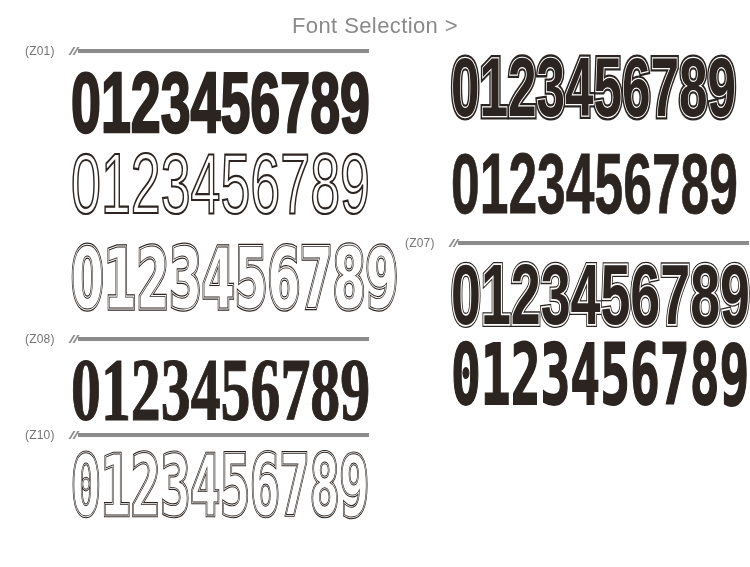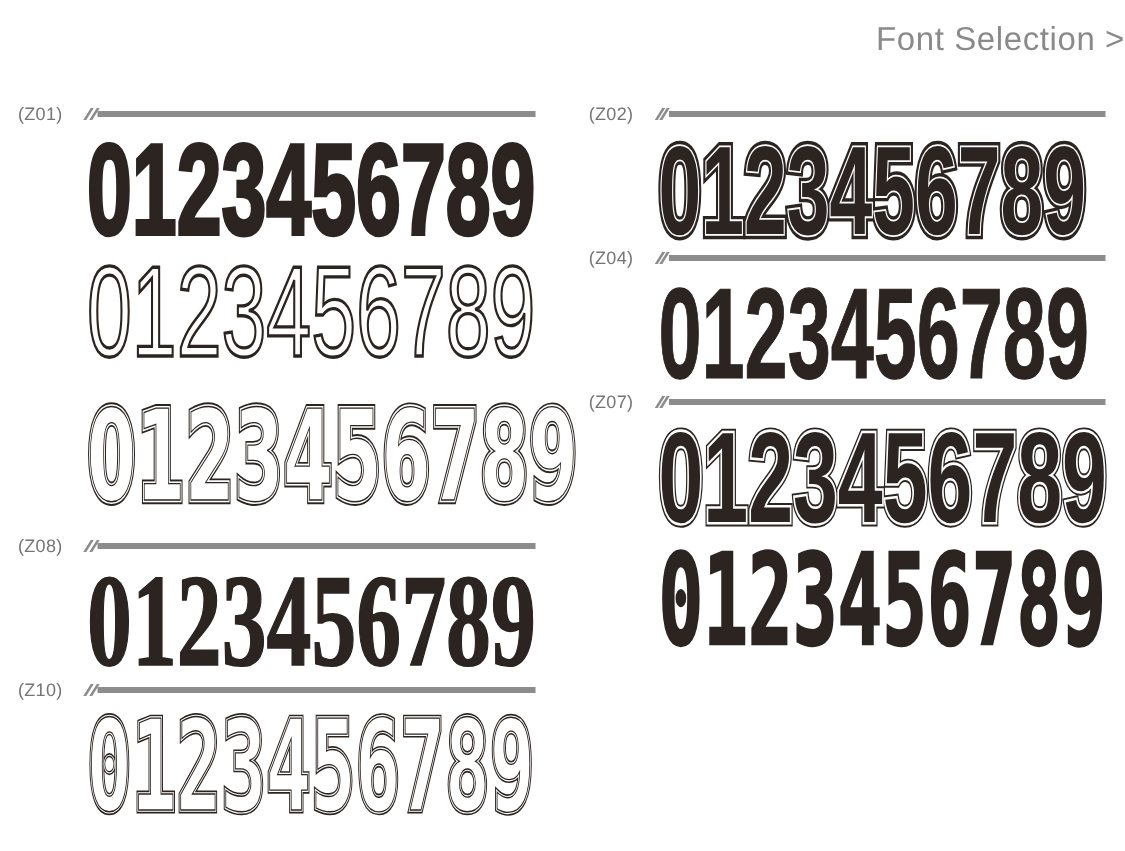--- a/index.html
+++ b/index.html
@@ -2,26 +2,26 @@
 <html><head>
 <meta charset="utf-8">
 <style>
   html,body{margin:0;padding:0;}
   body{
     width:750px;height:567px;background:#fff;overflow:hidden;
     font-family:"Liberation Sans",sans-serif;
     --ink:#2b2420;--divider:#8c8c8c;--label:#757575;--title:#8a8a8a;
   }
   .title{
-    margin:0;padding-top:13px;text-align:right;
+    margin:0;padding-top:13px;text-align:center;
     font-size:22px;font-weight:400;letter-spacing:.4px;color:var(--title);
   }
   .grid{
-    margin-top:29px;display:grid;grid-template-columns:1fr 1fr;
-    column-gap:36px;grid-auto-rows:96px;padding:0 13px 0 12px;
+    margin-top:4px;display:grid;grid-template-columns:1fr 1fr;
+    column-gap:36px;grid-auto-rows:96px;padding:0 13px 0 25px;
   }
   .sample{overflow:visible;}
   .sample-header{display:flex;align-items:center;height:15px;}
   .sample-label{width:46px;flex:none;font-size:12px;color:var(--label);letter-spacing:.2px;}
   .rule{flex:1;display:flex;align-items:center;height:8px;}
   .hash{display:flex;gap:1.5px;margin-right:1.5px;flex:none;}
   .hash i{display:block;width:2px;height:8px;background:var(--divider);transform:skewX(-32deg);}
   .bar{flex:1;height:4px;background:var(--divider);}
 
   
@@ -105,54 +105,34 @@
             </span>
         <span class="bar"></span>
       </span>
     </div>
     <div class="digits style-solid-heavy">
       <span class="layer l1">0123456789</span>
 
     </div>
   </section>
       <section class="sample">
-    <div class="sample-header">
-      <span class="sample-label">(Z02)</span>
-      <span class="rule">
-        <span class="hash">
-              <i></i>
-              <i></i>
-            </span>
-        <span class="bar"></span>
-      </span>
-    </div>
     <div class="digits style-inline-octagonal">
       <span class="layer l1">0123456789</span>
       <span class="layer l2">0123456789</span>
       <span class="layer l3">0123456789</span>
 
     </div>
   </section>
       <section class="sample">
     <div class="digits style-outline-thin">
       <span class="layer l1">0123456789</span>
 
     </div>
   </section>
       <section class="sample">
-    <div class="sample-header">
-      <span class="sample-label">(Z04)</span>
-      <span class="rule">
-        <span class="hash">
-              <i></i>
-              <i></i>
-            </span>
-        <span class="bar"></span>
-      </span>
-    </div>
     <div class="digits style-solid-stencil">
       <span class="layer l1">0123456789</span>
 
     </div>
   </section>
       <section class="sample">
     <div class="digits style-double-outline-round">
       <span class="layer l1">0123456789</span>
       <span class="layer l2">0123456789</span>
       <span class="layer l3">0123456789</span>

